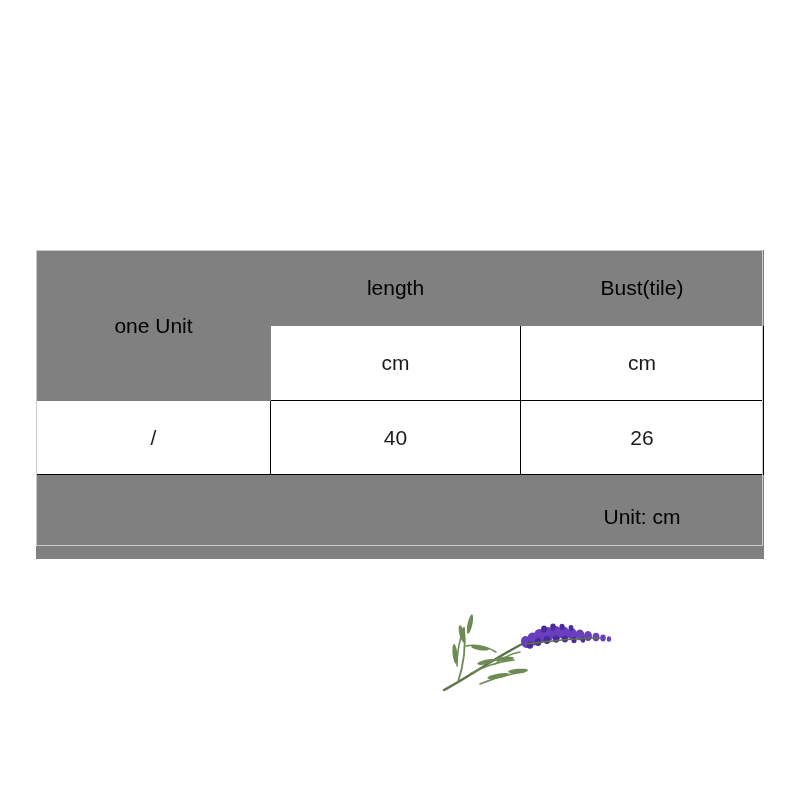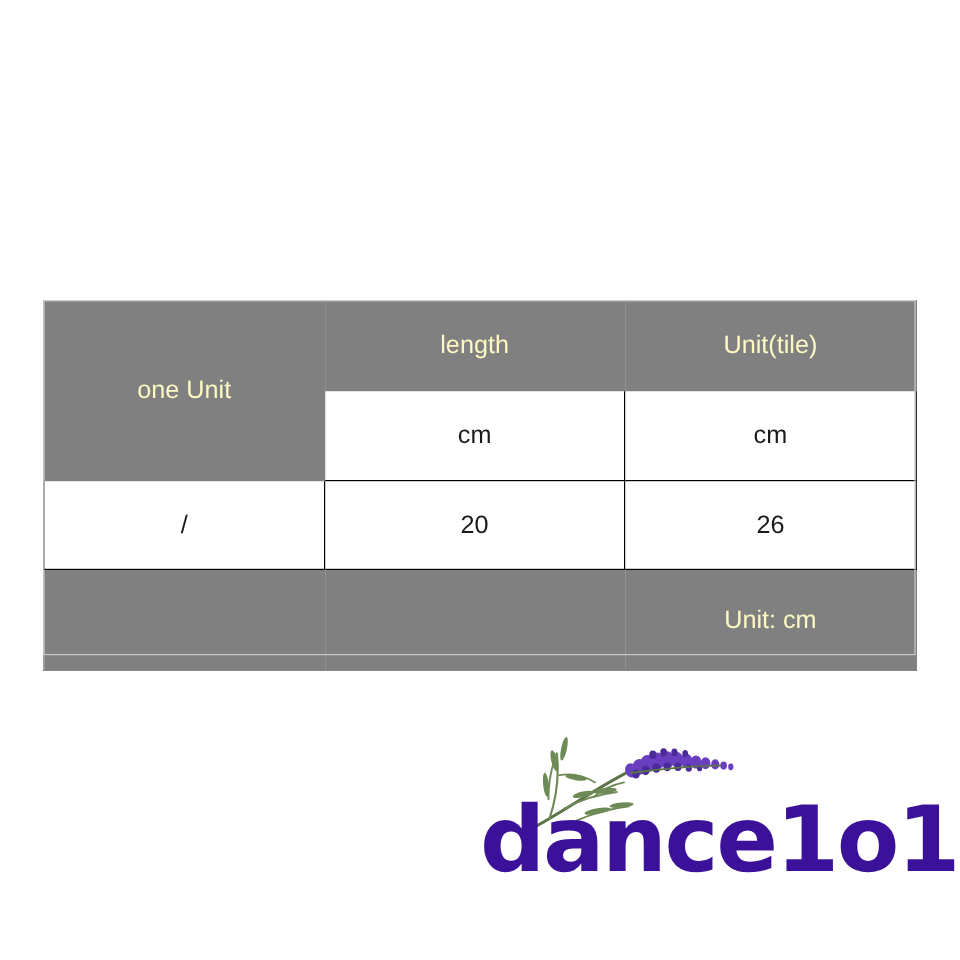--- a/index.html
+++ b/index.html
@@ -42,21 +42,21 @@
     font-size: 21px;
     font-weight: 400;
     line-height: 1.1;
   }
   .col-size  { width: 234px; }
   .col-len   { width: 250px; }
   .col-bust  { width: 243px; }
 
   .cell-gray {
     background: #808080;
-    color: #fef9c3;
+    color: #000000;
     border-color: #808080 !important;
   }
   .cell-white {
     background: #ffffff;
     color: #1a1a1a;
   }
   
   #size-table tr.row-head-1 td.cell-gray { border-bottom-color: #808080; }
 
   .r1 { height: 75px; }
@@ -113,29 +113,29 @@
   <table id="size-table">
     <colgroup>
       <col class="col-size">
       <col class="col-len">
       <col class="col-bust">
     </colgroup>
     <tbody>
       <tr class="row-head-1 r1">
         <td class="cell-gray" rowspan="2">one Unit</td>
         <td class="cell-gray">length</td>
-        <td class="cell-gray">Unit(tile)</td>
+        <td class="cell-gray">Bust(tile)</td>
       </tr>
       <tr class="row-head-2 r2">
         <td class="cell-white">cm</td>
         <td class="cell-white">cm</td>
       </tr>
       <tr class="row-data r3">
         <td class="cell-white">/</td>
-        <td class="cell-white">20</td>
+        <td class="cell-white">40</td>
         <td class="cell-white">26</td>
       </tr>
       <tr class="row-footer r4">
         <td class="cell-gray"></td>
         <td class="cell-gray"></td>
         <td class="cell-gray">Unit: cm</td>
       </tr>
     </tbody>
   </table>
 
@@ -187,16 +187,15 @@
         <ellipse cx="143" cy="36" rx="2.2" ry="2.8"></ellipse>
         <ellipse cx="104" cy="25" rx="3" ry="3.6"></ellipse>
         <ellipse cx="113" cy="23" rx="2.8" ry="3.4"></ellipse>
         <ellipse cx="122" cy="23" rx="2.6" ry="3.2"></ellipse>
         <ellipse cx="131" cy="24" rx="2.4" ry="3"></ellipse>
       </g>
 
       <path d="M86 40 C 104 38, 130 34, 160 34" stroke="#5C7247" stroke-width="1.6" fill="none" stroke-linecap="round"></path>
     </svg>
 
-    <div id="brand-wordmark">dance1o1</div>
   </div>
 
 </div>
 
 </body></html>

